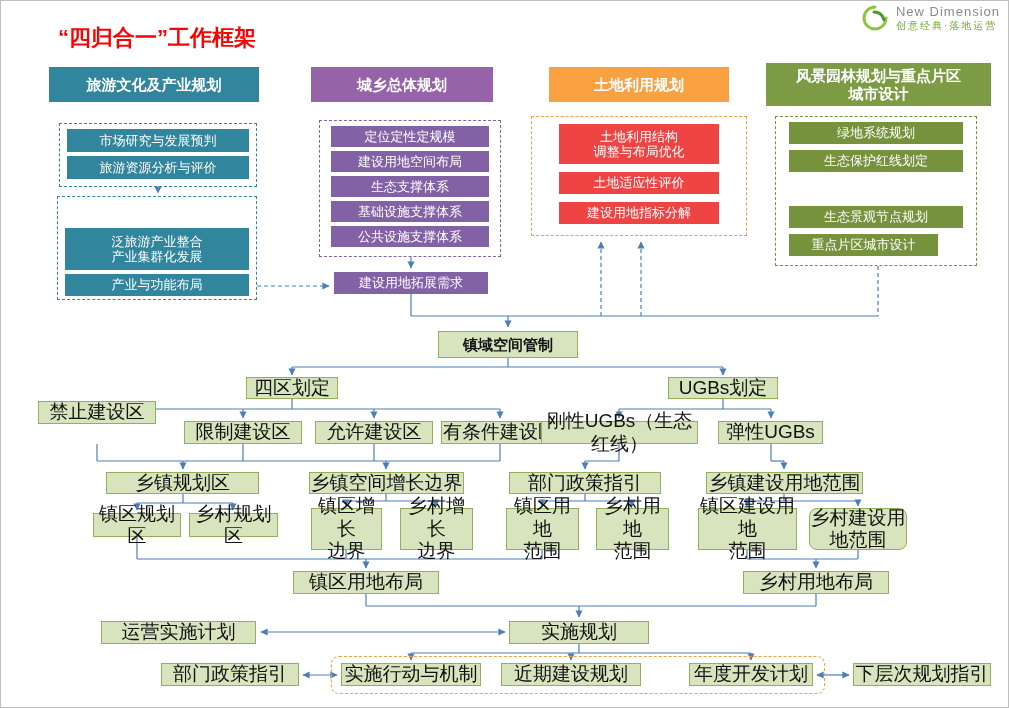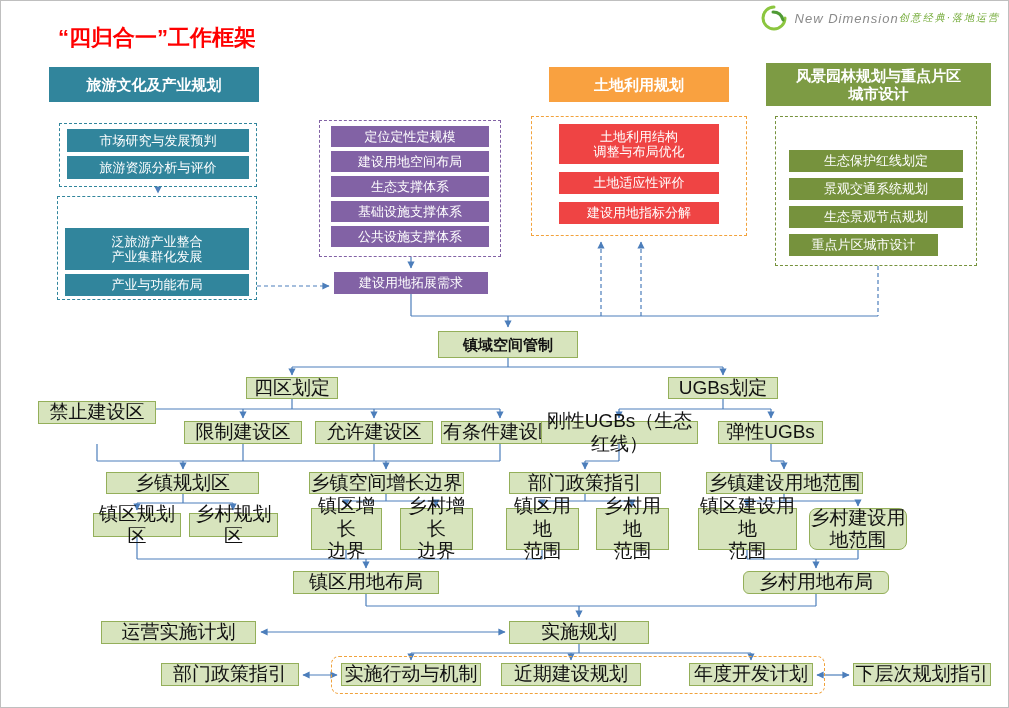--- a/index.html
+++ b/index.html
@@ -20,21 +20,21 @@
   .c-olive-h{background:#7D9B44;}
   .c-olive{background:#76923D;color:#fff;font-size:13px;}
   .dash-teal{border:1px dashed #31859C;}
   .dash-purple{border:1px dashed #8262A5;}
   .dash-orange{border:1px dashed #F2A23C;}
   .dash-olive{border:1px dashed #76923D;}
   .gbox{background:#D7E4BD;border:1px solid #94AF5A;color:#111;font-size:19px;}
   .gbox-bold{font-weight:bold;font-size:15px;}
   .orange-frame{border:1px dashed #F0A23C;border-radius:8px;}
   .logo{position:absolute;top:2px;right:8px;display:flex;align-items:center;gap:6px;}
-  .logo-text{display:flex;flex-direction:row;align-items:flex-start;font-style:italic;}
+  .logo-text{display:flex;flex-direction:column;align-items:flex-start;}
   .logo-name{color:#8A8A8A;font-size:13px;letter-spacing:1px;}
   .logo-tag{color:#6FA832;font-size:10px;letter-spacing:2px;}
   svg.wires{position:absolute;left:0;top:0;pointer-events:none;}
 </style>
 </head>
 <body>
 
 <div class="stage">
 
   <svg class="wires" width="1009" height="708" viewBox="0 0 1009 708">
@@ -145,20 +145,21 @@
       <path d="M15 4 a11 11 0 1 0 11 11" fill="none" stroke="#8CC63F" stroke-width="3" stroke-linecap="round"></path>
       <path d="M14 9 q8 0 10 8" fill="none" stroke="#4F9A34" stroke-width="3" stroke-linecap="round"></path>
     </svg>
     <div class="logo-text">
       <span class="logo-name">New Dimension</span>
       <span class="logo-tag">创意经典·落地运营</span>
     </div>
   </div>
 
   <div class="abs hdr" style="left:48px;top:66px;width:210px;height:35px;background:#31859C;">旅游文化及产业规划</div>
+  <div class="abs hdr c-purple-h" style="left:310px;top:66px;width:182px;height:35px;">城乡总体规划</div>
   <div class="abs hdr c-orange-h" style="left:548px;top:66px;width:180px;height:35px;">土地利用规划</div>
   <div class="abs hdr c-olive-h" style="left:765px;top:62px;width:225px;height:43px;">风景园林规划与重点片区
 城市设计</div>
 
   <div class="abs dash-teal" style="left:58px;top:122px;width:198px;height:64px;"></div>
   <div class="abs c-teal" style="left:66px;top:128px;width:182px;height:23px;">市场研究与发展预判</div>
   <div class="abs c-teal" style="left:66px;top:155px;width:182px;height:23px;">旅游资源分析与评价</div>
 
   <div class="abs dash-teal" style="left:56px;top:195px;width:200px;height:104px;"></div>
   <div class="abs c-teal" style="left:64px;top:227px;width:184px;height:42px;">泛旅游产业整合
@@ -173,22 +174,22 @@
   <div class="abs c-purple" style="left:330px;top:225px;width:158px;height:21px;">公共设施支撑体系</div>
   <div class="abs c-purple" style="left:333px;top:271px;width:154px;height:22px;">建设用地拓展需求</div>
 
   <div class="abs dash-orange" style="left:530px;top:115px;width:216px;height:120px;"></div>
   <div class="abs c-orange" style="left:558px;top:123px;width:160px;height:40px;">土地利用结构
 调整与布局优化</div>
   <div class="abs c-orange" style="left:558px;top:171px;width:160px;height:22px;">土地适应性评价</div>
   <div class="abs c-orange" style="left:558px;top:201px;width:160px;height:22px;">建设用地指标分解</div>
 
   <div class="abs dash-olive" style="left:774px;top:115px;width:202px;height:150px;"></div>
+  <div class="abs c-olive" style="left:788px;top:121px;width:174px;height:22px;">绿地系统规划</div>
   <div class="abs c-olive" style="left:788px;top:149px;width:174px;height:22px;">生态保护红线划定</div>
-  <div class="abs c-olive" style="left:788px;top:177px;width:174px;height:22px;">景观交通系统规划</div>
   <div class="abs c-olive" style="left:788px;top:205px;width:174px;height:22px;">生态景观节点规划</div>
   <div class="abs c-olive" style="left:788px;top:233px;width:149px;height:22px;">重点片区城市设计</div>
 
   <div class="abs gbox gbox-bold" style="left:437px;top:330px;width:140px;height:27px;">镇域空间管制</div>
 
   <div class="abs gbox" style="left:245px;top:376px;width:92px;height:22px;">四区划定</div>
   <div class="abs gbox" style="left:667px;top:376px;width:110px;height:22px;">UGBs划定</div>
 
   <div class="abs gbox" style="left:37px;top:400px;width:118px;height:23px;">禁止建设区</div>
   <div class="abs gbox" style="left:183px;top:420px;width:118px;height:23px;">限制建设区</div>
@@ -212,21 +213,21 @@
   <div class="abs gbox" style="left:505px;top:507px;width:73px;height:42px;">镇区用地
 范围</div>
   <div class="abs gbox" style="left:595px;top:507px;width:73px;height:42px;">乡村用地
 范围</div>
   <div class="abs gbox" style="left:697px;top:507px;width:99px;height:42px;">镇区建设用地
 范围</div>
   <div class="abs gbox" style="left:808px;top:507px;width:98px;height:42px;border-radius:8px;">乡村建设用
 地范围</div>
 
   <div class="abs gbox" style="left:292px;top:570px;width:146px;height:23px;">镇区用地布局</div>
-  <div class="abs gbox" style="left:742px;top:570px;width:146px;height:23px;border-radius:6px;">乡村用地布局</div>
+  <div class="abs gbox" style="left:742px;top:570px;width:146px;height:23px;">乡村用地布局</div>
 
   <div class="abs gbox" style="left:100px;top:620px;width:155px;height:23px;">运营实施计划</div>
   <div class="abs gbox" style="left:508px;top:620px;width:140px;height:23px;">实施规划</div>
 
   <div class="abs orange-frame" style="left:330px;top:655px;width:494px;height:38px;"></div>
   <div class="abs gbox" style="left:160px;top:662px;width:138px;height:23px;">部门政策指引</div>
   <div class="abs gbox" style="left:340px;top:662px;width:140px;height:23px;">实施行动与机制</div>
   <div class="abs gbox" style="left:500px;top:662px;width:140px;height:23px;">近期建设规划</div>
   <div class="abs gbox" style="left:688px;top:662px;width:124px;height:23px;">年度开发计划</div>
   <div class="abs gbox" style="left:852px;top:662px;width:138px;height:23px;">下层次规划指引</div>

